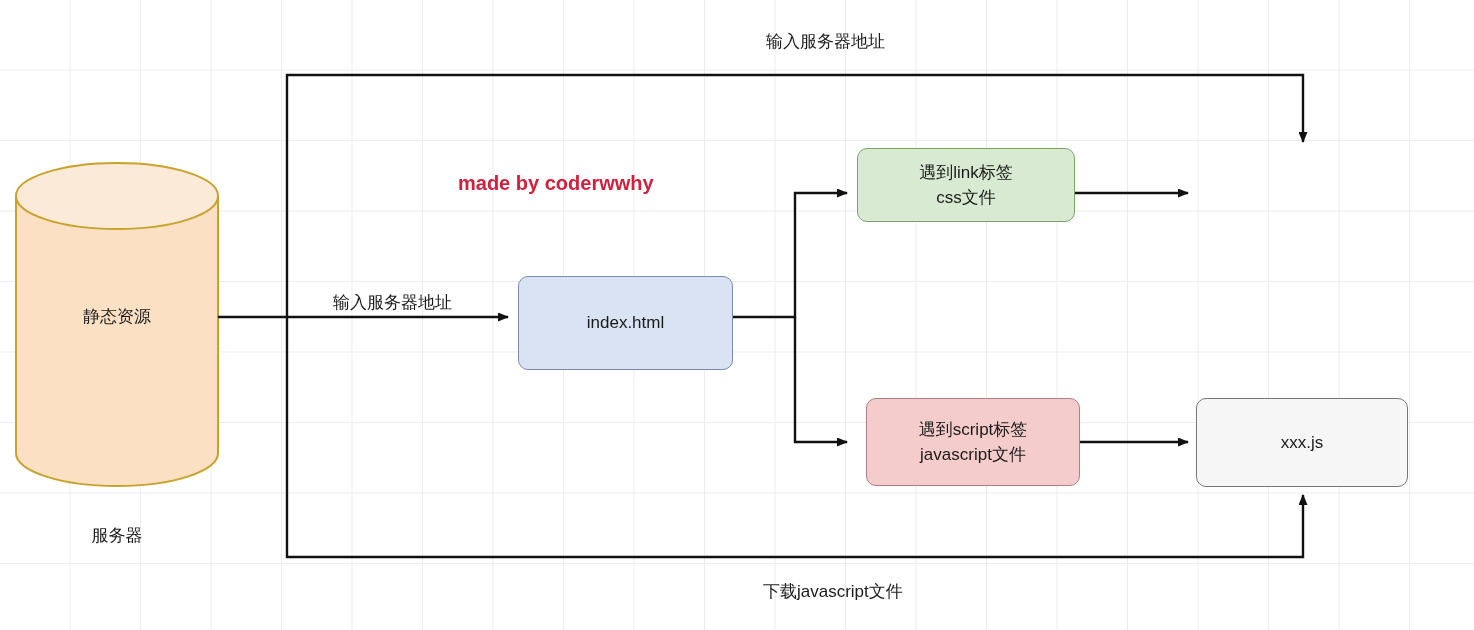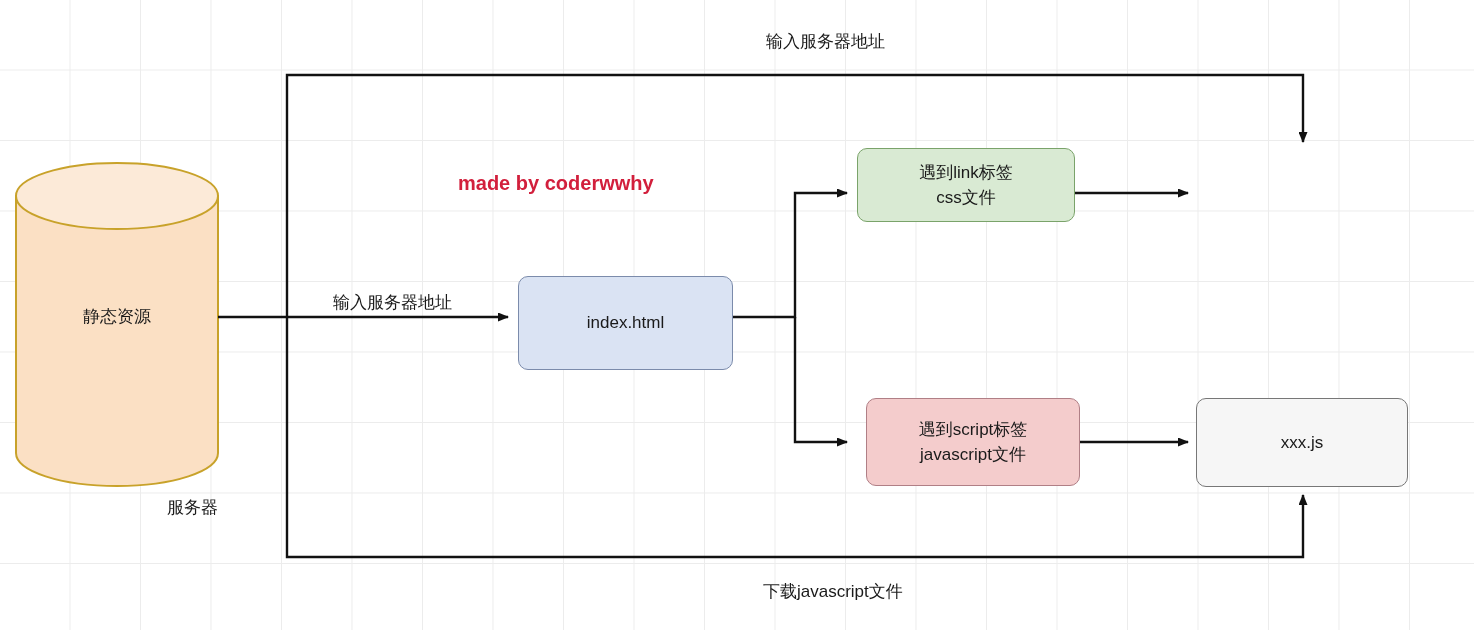--- a/index.html
+++ b/index.html
@@ -117,21 +117,21 @@
 
     <path d="M1075,442 L1188,442" fill="none" stroke="#111111" stroke-width="2.4" marker-end="url(#arrow)"></path>
 
     <path d="M287,317 L287,75 L1303,75 L1303,142" fill="none" stroke="#111111" stroke-width="2.4" marker-end="url(#arrow)"></path>
 
     <path d="M287,317 L287,557 L1303,557 L1303,495" fill="none" stroke="#111111" stroke-width="2.4" marker-end="url(#arrow)"></path>
   </svg>
 
   <div class="cyl-label" style="left:16px; top:305px; width:202px; text-align:center;">静态资源</div>
 
-  <div class="caption" style="left:16px; top:496px; width:202px; text-align:right;">服务器</div>
+  <div class="caption" style="left:16px; top:524px; width:202px; text-align:center;">服务器</div>
 
   <div class="watermark" style="left:458px; top:172px;">made by coderwwhy</div>
 
   <div class="edge-label" style="left:766px; top:30px;">输入服务器地址</div>
 
   <div class="edge-label" style="left:763px; top:580px;">下载javascript文件</div>
 
   <div class="edge-label" style="left:333px; top:291px;">输入服务器地址</div>
 
   <div class="node node-blue" style="left:518px; top:276px; width:215px; height:94px;">

